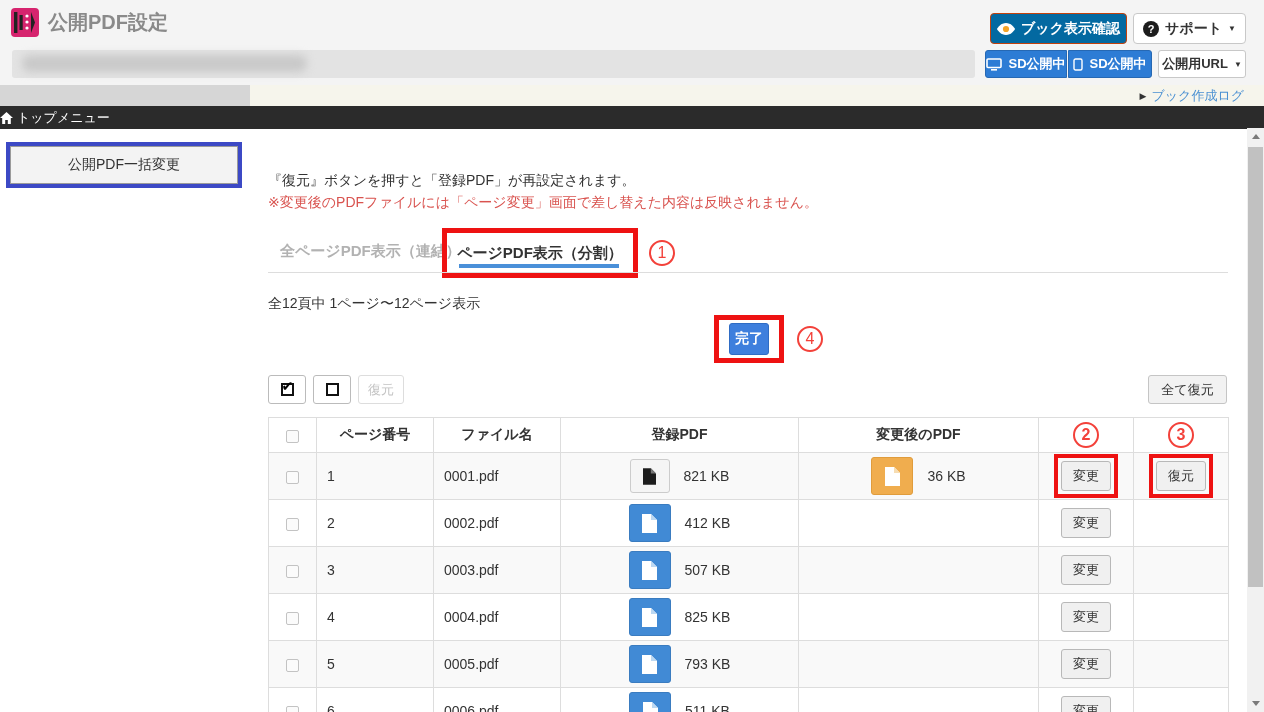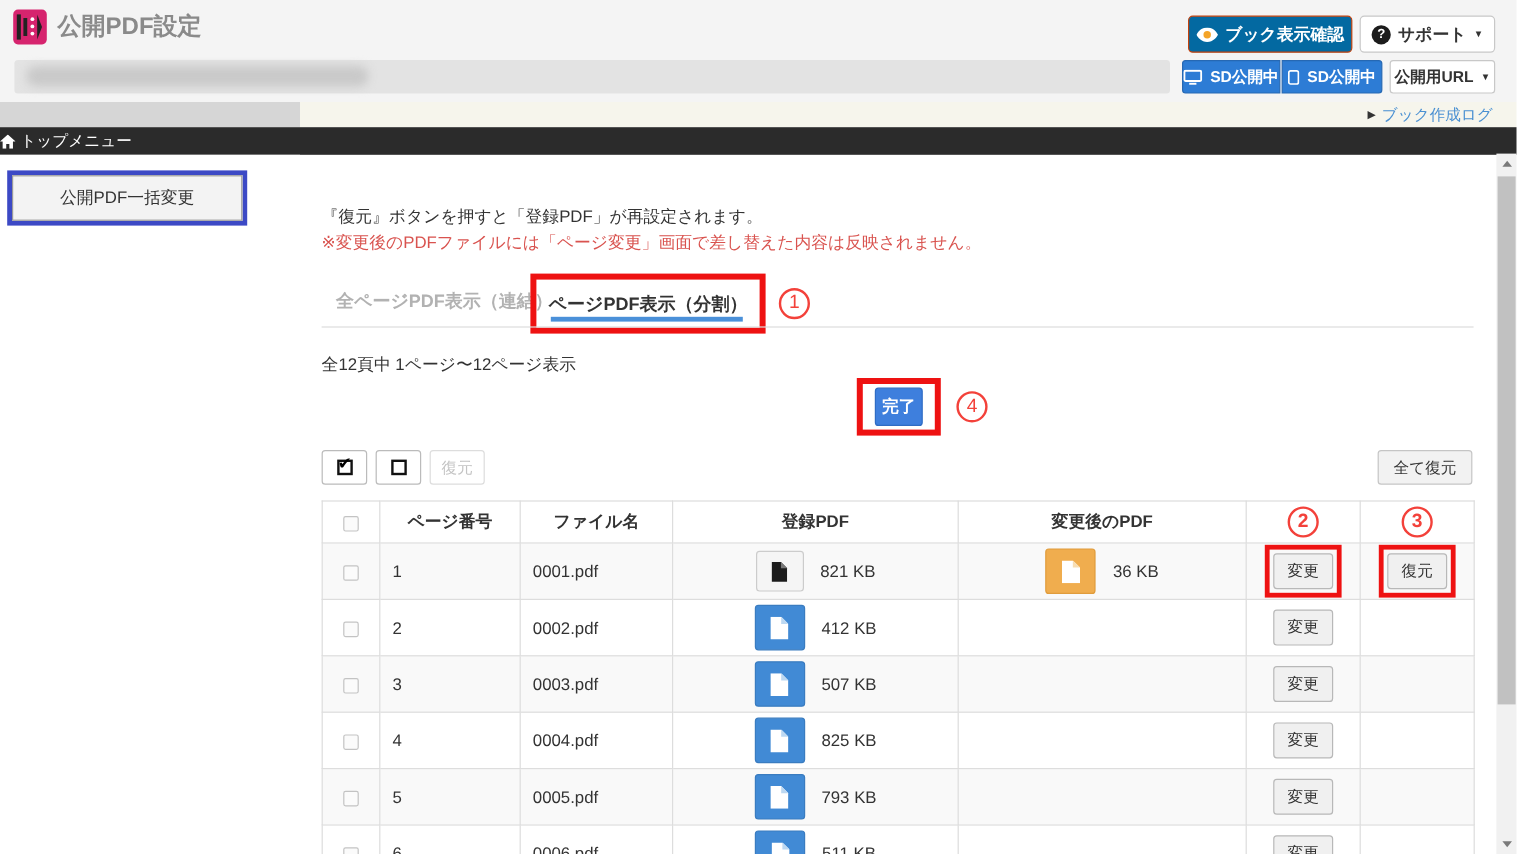--- a/index.html
+++ b/index.html
@@ -25,21 +25,21 @@
 
   .strip-left  { position:absolute; left:0; top:85px; width:250px; height:21px; background:#d6d6d6; }
   .strip-right { position:absolute; left:250px; top:85px; width:1014px; height:21px; background:#f6f5ec; display:flex; align-items:center; justify-content:flex-end; padding-right:20px; gap:5px; }
   .book-log-link { color:#4a90d2; font-size:13px; cursor:pointer; }
   .marker { color:#333; font-size:9px; }
 
   .navbar { position:absolute; left:0; top:106px; width:1264px; height:23px; background:#2b2b2b; display:flex; align-items:center; gap:4px; color:#fff; font-size:13px; }
 
   
   .sidebar { position:absolute; left:0; top:129px; width:250px; height:583px; background:#fff; }
-  .annot-blue { position:absolute; left:6px; top:142px; width:200px; height:46px; border:4px solid #3c49c5; display:flex; align-items:stretch; }
+  .annot-blue { position:absolute; left:6px; top:142px; width:236px; height:46px; border:4px solid #3c49c5; display:flex; align-items:stretch; }
   .sidebar-btn { flex:1; background:#f3f3f3; border:1px solid #9a9a9a; font-size:14px; color:#333; display:flex; align-items:center; justify-content:center; cursor:pointer; }
 
   
   .desc { position:absolute; left:268px; font-size:14px; color:#333; }
   .desc.red { color:#d9534f; }
   .tab-inactive { position:absolute; left:280px; top:242px; font-size:15px; font-weight:bold; color:#b2b2b2; cursor:pointer; }
   .annot-tab { position:absolute; left:442px; top:228px; width:196px; height:50px; border:5px solid #ee1212; }
   .tab-active { position:relative; width:100%; height:100%; display:flex; align-items:center; justify-content:center; font-size:15px; font-weight:bold; color:#333; cursor:pointer; }
   .tab-underline { position:absolute; left:12px; right:14px; bottom:5px; height:4px; background:#4a90d9; }
   .tabline { position:absolute; left:268px; top:272px; width:960px; border-top:1px solid #ddd; }

